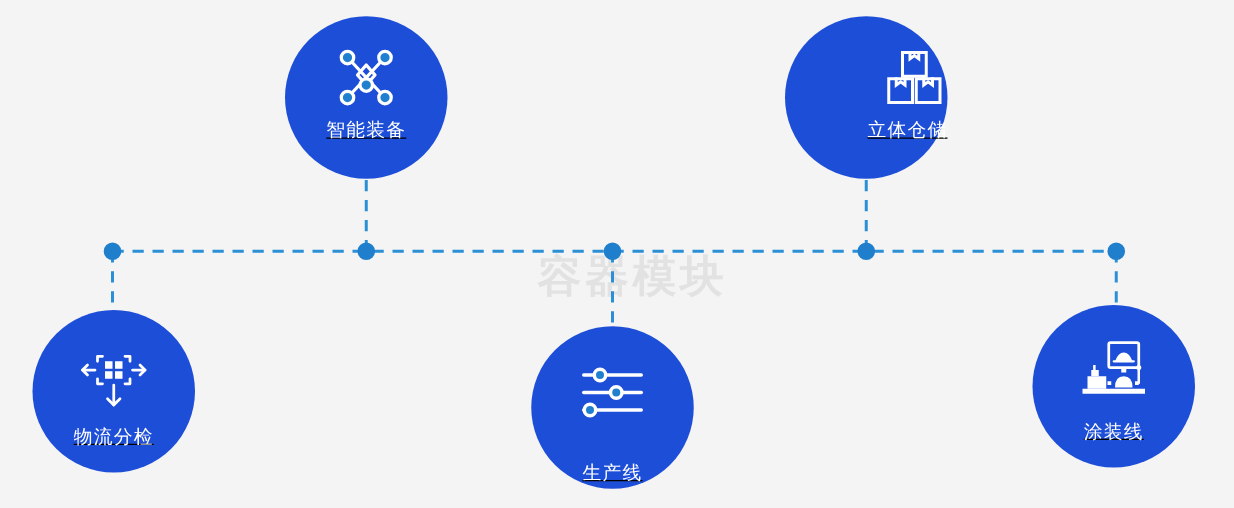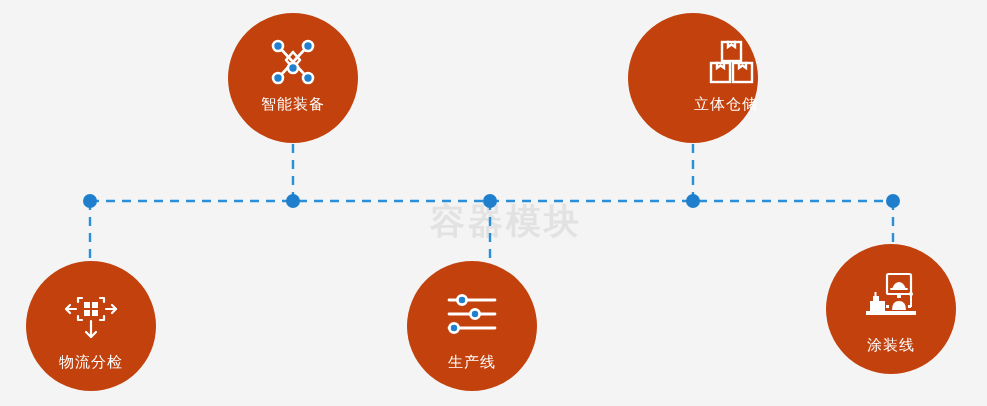--- a/index.html
+++ b/index.html
@@ -43,49 +43,50 @@
     height: 406px;
     z-index: 2;
   }
 
   
   .node {
     position: absolute;
     width: 130px;
     height: 130px;
     border-radius: 50%;
-    background: #c2410c;
+    background: #1d4ed8;
     z-index: 3;
     display: flex;
     flex-direction: column;
     align-items: center;
     justify-content: flex-start;
     box-sizing: border-box;
+    text-decoration: underline;
   }
   .node-icon {
     margin-top: 22px;
     width: 54px;
     height: 54px;
     display: block;
     line-height: 0;
   }
   .node-label {
     margin-top: 6px;
     color: #ffffff;
     font-size: 15px;
     letter-spacing: 1px;
     white-space: nowrap;
     text-align: center;
   }
 
   
   .n-zhineng   { left: 228px; top: 13px;  }
   .n-litigs    { left: 628px; top: 13px; align-items: flex-end;  }
-  .n-wuliu     { left: 26px;  top: 261px; }
-  .n-shengchan { left: 407px; top: 261px; }
+  .n-wuliu     { left: 26px;  top: 248px; }
+  .n-shengchan { left: 425px; top: 261px; gap: 16px; }
   .n-tuzhuang  { left: 826px; top: 244px; }
 
   
   .node.bottom .node-icon  { margin-top: 26px; }
   .node.bottom .node-label { margin-top: 12px; }
 </style>
 </head>
 <body>
 
 <div id="stage">

